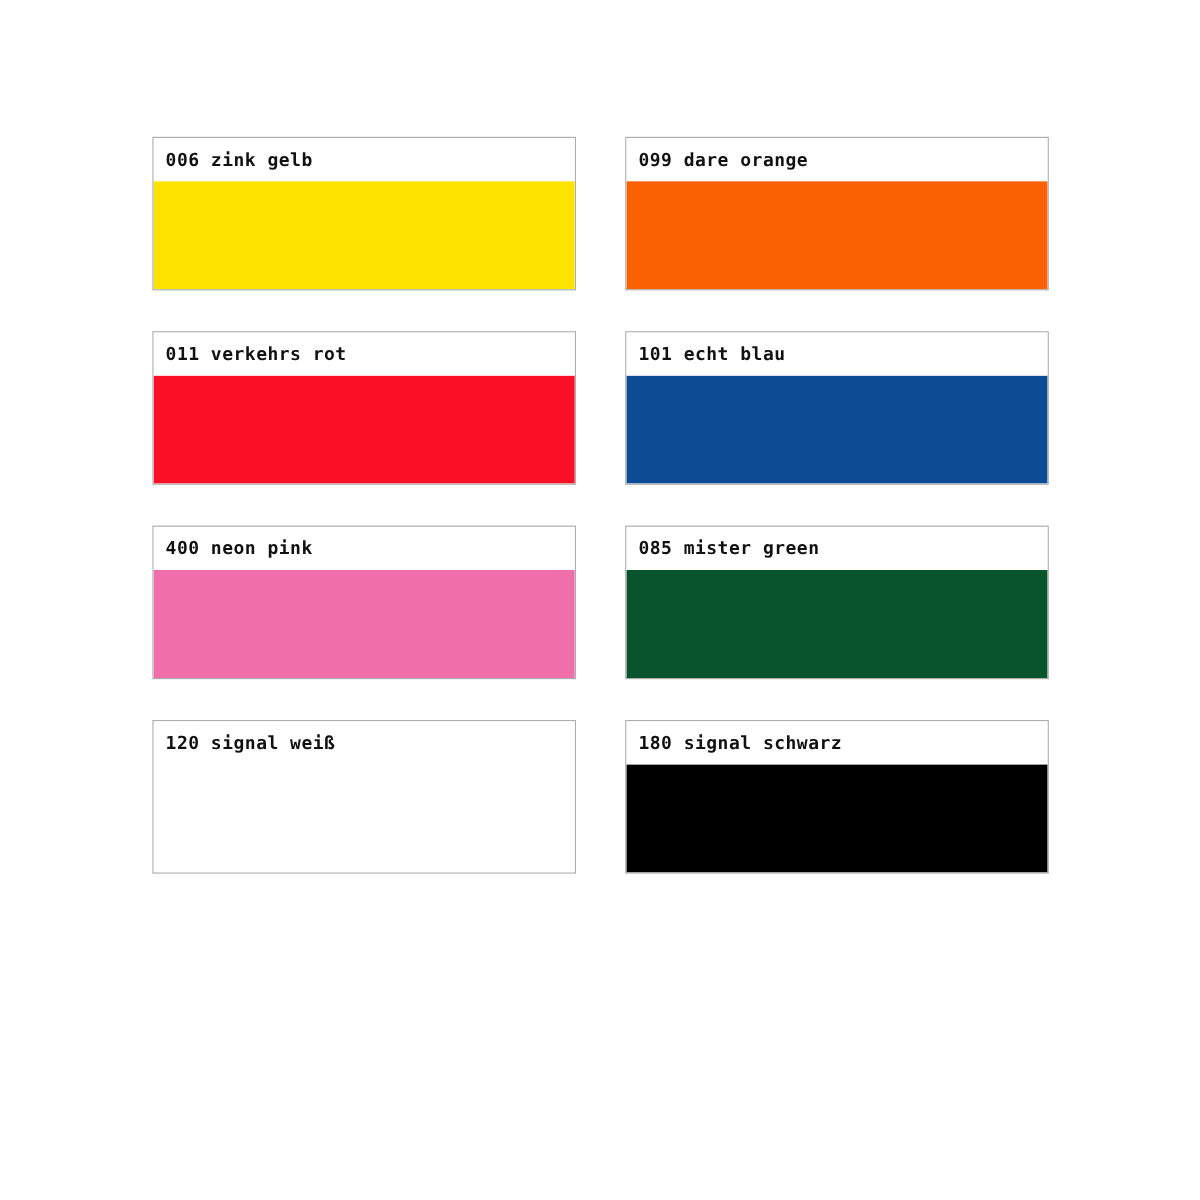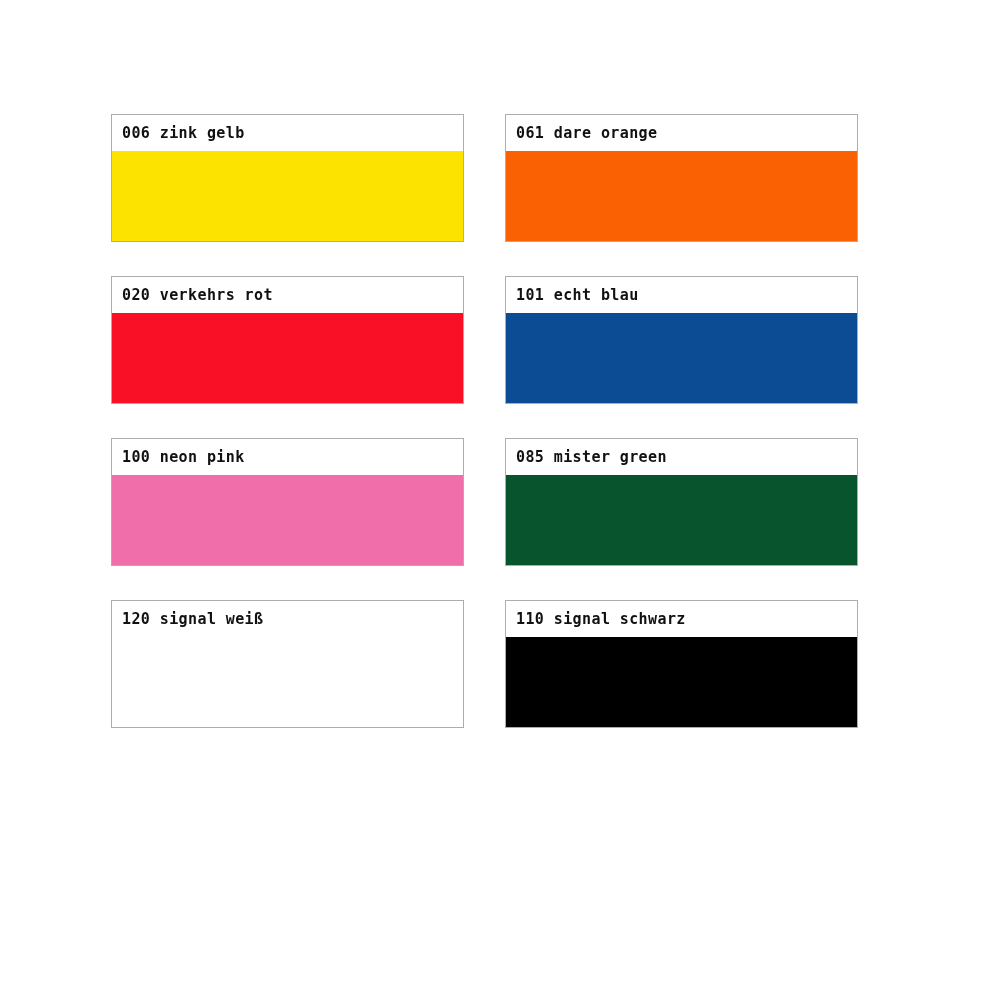--- a/index.html
+++ b/index.html
@@ -18,21 +18,21 @@
   #swatch-sheet {
     position: relative;
     width: 1000px;
     height: 1000px;
     background: #ffffff;
     box-sizing: border-box;
   }
 
   #swatch-grid {
     position: absolute;
-    left: 111px;
+    left: 127px;
     top: 114px;
     width: 746px;
     display: grid;
     grid-template-columns: 353px 353px;
     column-gap: 41px;
     row-gap: 34px;
   }
 
   .swatch-card {
     position: relative;
@@ -77,41 +77,41 @@
 </head>
 <body>
 
 <div id="swatch-sheet">
   <div id="swatch-grid">
       <div class="swatch-card">
         <div class="swatch-label">006 zink gelb</div>
         <div class="swatch-fill" style="background-color: rgb(252, 228, 0);"></div>
       </div>
       <div class="swatch-card">
-        <div class="swatch-label">061 dare orange</div>
+        <div class="swatch-label">099 dare orange</div>
         <div class="swatch-fill" style="background-color: rgb(249, 97, 2);"></div>
       </div>
       <div class="swatch-card">
-        <div class="swatch-label">020 verkehrs rot</div>
+        <div class="swatch-label">011 verkehrs rot</div>
         <div class="swatch-fill" style="background-color: rgb(250, 16, 38);"></div>
       </div>
       <div class="swatch-card">
         <div class="swatch-label">101 echt blau</div>
         <div class="swatch-fill" style="background-color: rgb(11, 76, 148);"></div>
       </div>
       <div class="swatch-card">
-        <div class="swatch-label">100 neon pink</div>
+        <div class="swatch-label">400 neon pink</div>
         <div class="swatch-fill" style="background-color: rgb(240, 111, 170);"></div>
       </div>
       <div class="swatch-card">
         <div class="swatch-label">085 mister green</div>
         <div class="swatch-fill" style="background-color: rgb(8, 84, 44);"></div>
       </div>
       <div class="swatch-card is-white">
         <div class="swatch-label">120 signal weiß</div>
         <div class="swatch-fill" style="background-color: rgb(255, 255, 255);"></div>
       </div>
       <div class="swatch-card">
-        <div class="swatch-label">110 signal schwarz</div>
+        <div class="swatch-label">180 signal schwarz</div>
         <div class="swatch-fill" style="background-color: rgb(0, 0, 0);"></div>
       </div>
     </div>
 </div>
 
 </body></html>

